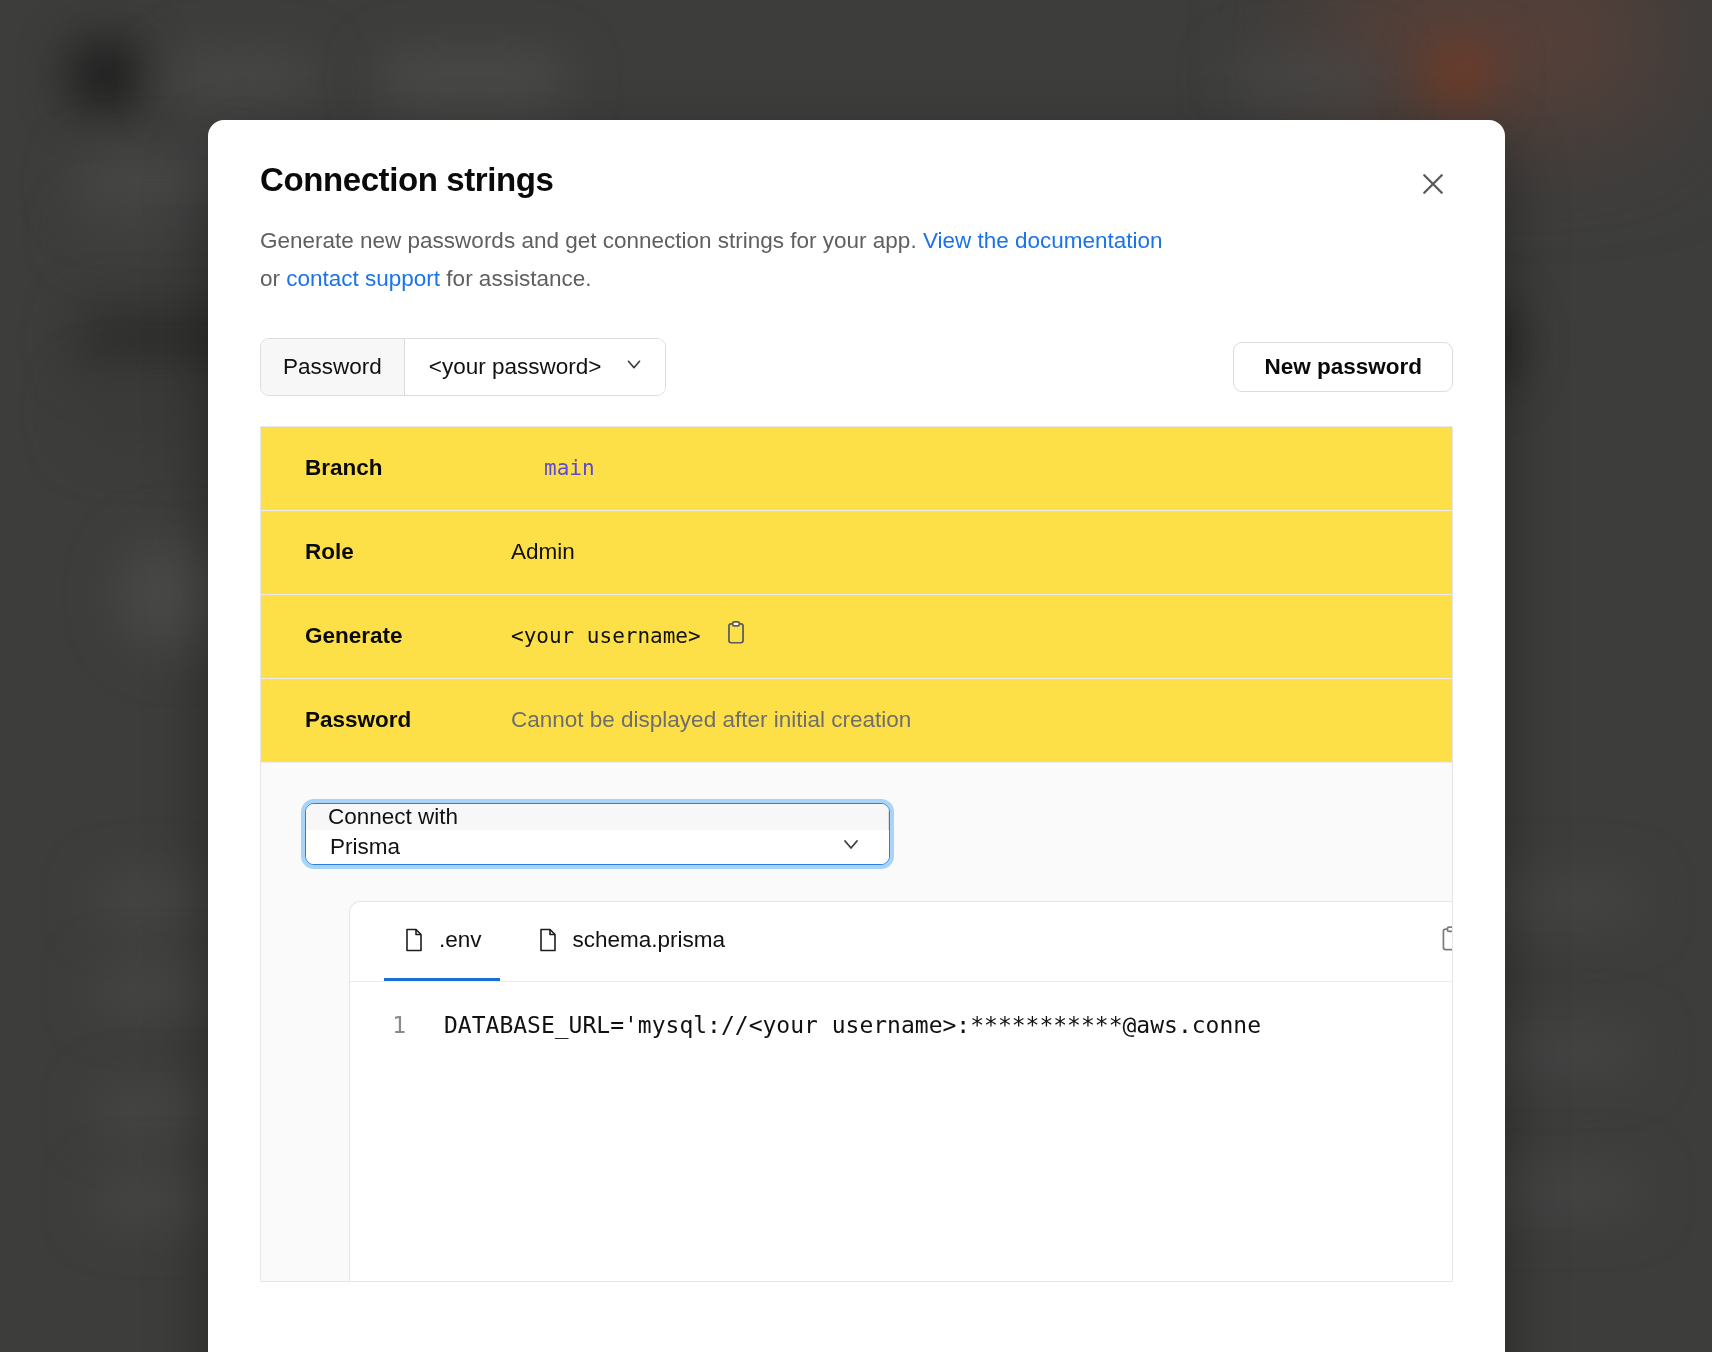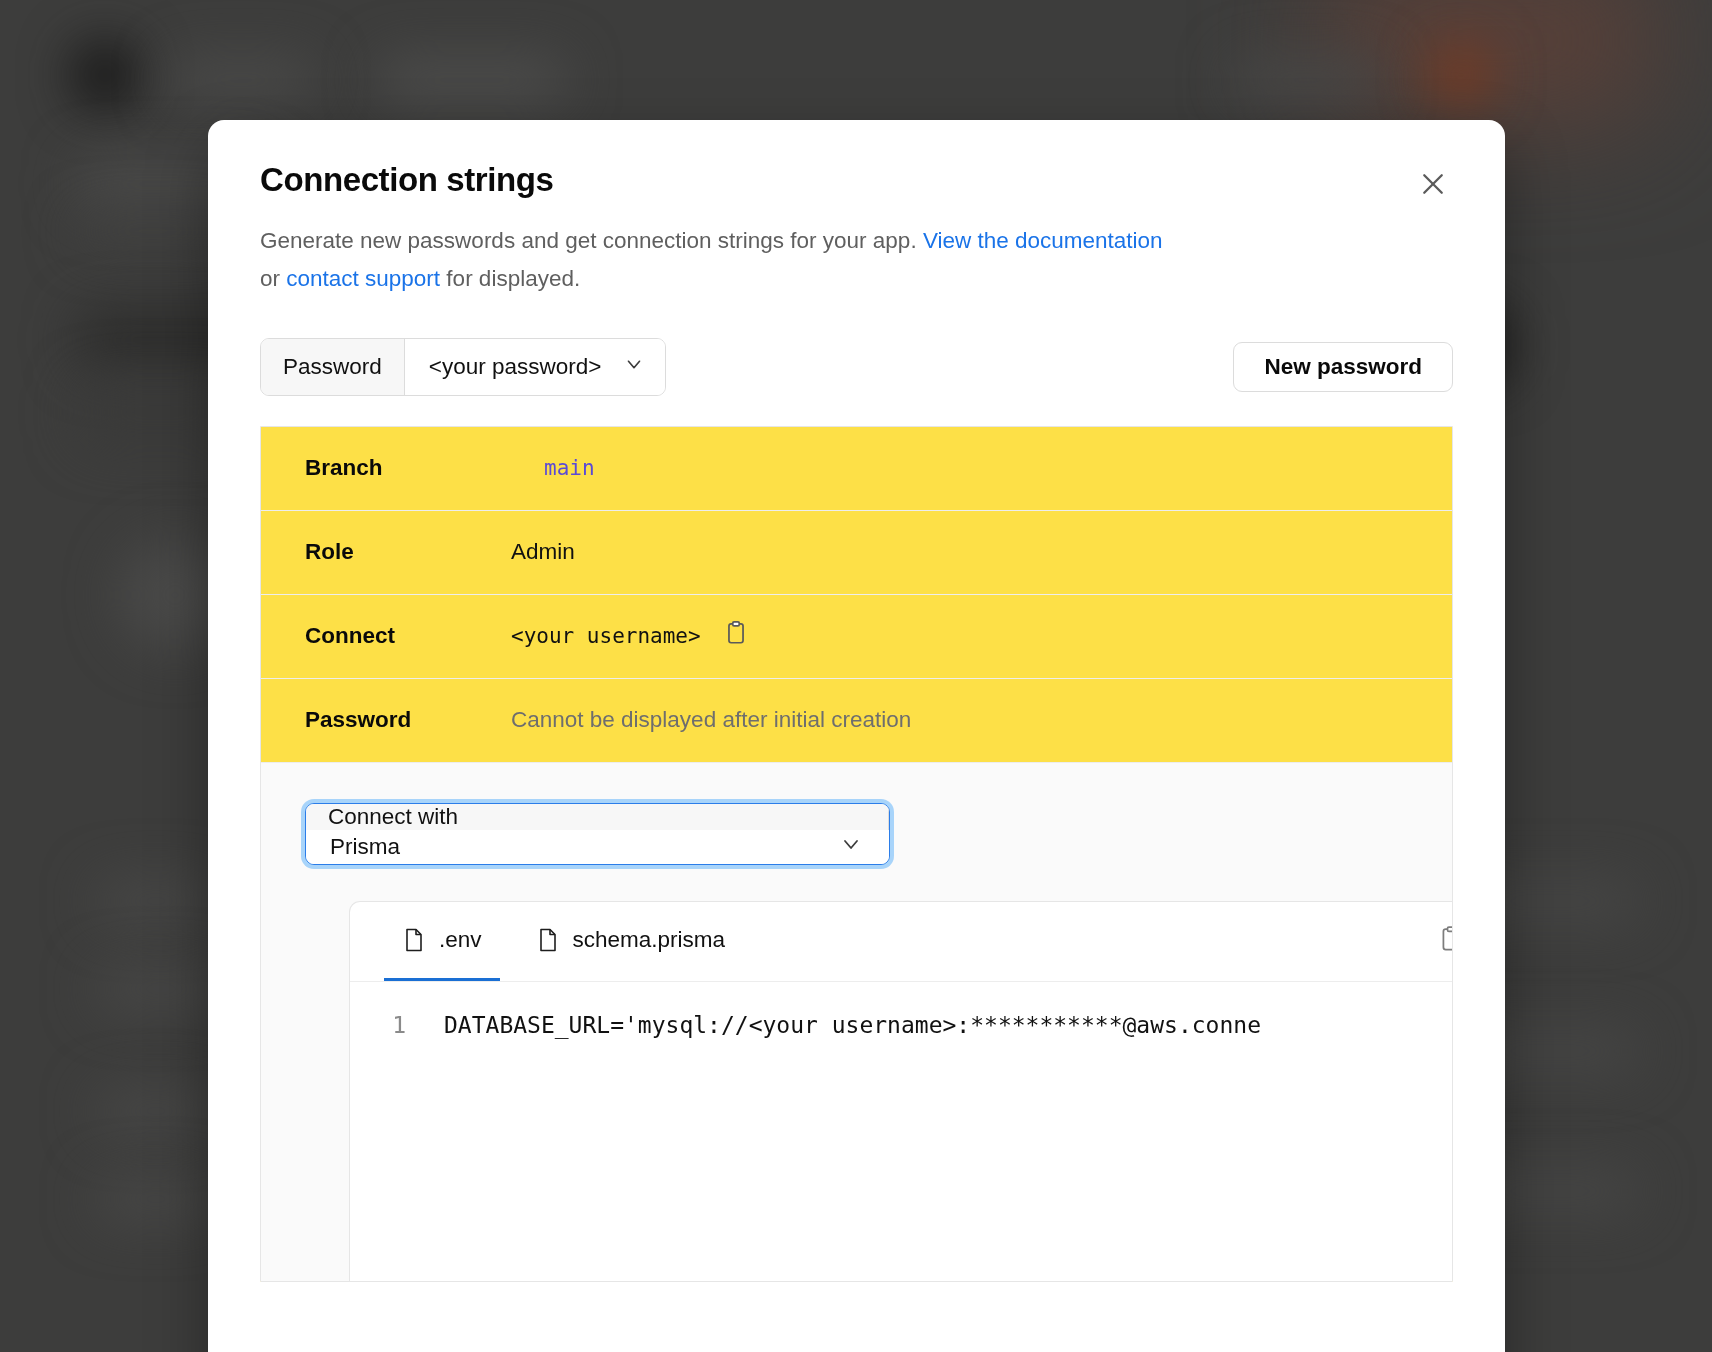--- a/index.html
+++ b/index.html
@@ -292,21 +292,21 @@
       <button class="close-btn" aria-label="Close">
         <span>
           <svg width="30" height="30" viewBox="0 0 24 24" fill="none" stroke="#5a5a5a" stroke-width="1.8" stroke-linecap="round">
             <line x1="5" y1="5" x2="19" y2="19"></line>
             <line x1="19" y1="5" x2="5" y2="19"></line>
           </svg>
         </span>
       </button>
     </div>
 
-    <div class="modal-desc"><span>Generate new passwords and get connection strings for your app. </span><a href="#">View the documentation</a><span> or </span><a href="#">contact support</a><span> for displayed.</span></div>
+    <div class="modal-desc"><span>Generate new passwords and get connection strings for your app. </span><a href="#">View the documentation</a><span> or </span><a href="#">contact support</a><span> for assistance.</span></div>
 
     <div class="pw-row">
       <div class="seg-group">
         <div class="seg-label">Password</div>
         <div class="seg-select">
           <span>&lt;your password&gt;</span>
           <span>
             <svg width="22" height="22" viewBox="0 0 24 24" fill="none" stroke="#3d3d3d" stroke-width="1.8" stroke-linecap="round" stroke-linejoin="round">
                 <polyline points="6 9 12 16 18 9"></polyline>
               </svg>
@@ -326,21 +326,21 @@
       </div>
 
       <div class="info-row">
         <div class="info-key">Role</div>
         <div class="info-val">
           <span>Admin</span>
         </div>
       </div>
 
       <div class="info-row">
-        <div class="info-key">Connect</div>
+        <div class="info-key">Generate</div>
         <div class="info-val">
           <span class="mono">&lt;your username&gt;</span>
           <span class="copy-icon">
             <span>
               <svg width="26" height="26" viewBox="0 0 24 24" fill="none" stroke="#5a5a5a" stroke-width="1.6" stroke-linecap="round" stroke-linejoin="round">
                 <rect x="5.5" y="3.5" width="13" height="17.5" rx="2"></rect>
                 <rect x="9" y="1.8" width="6" height="3.6" rx="1.2" fill="#ffffff"></rect>
               </svg>
             </span>
           </span>

